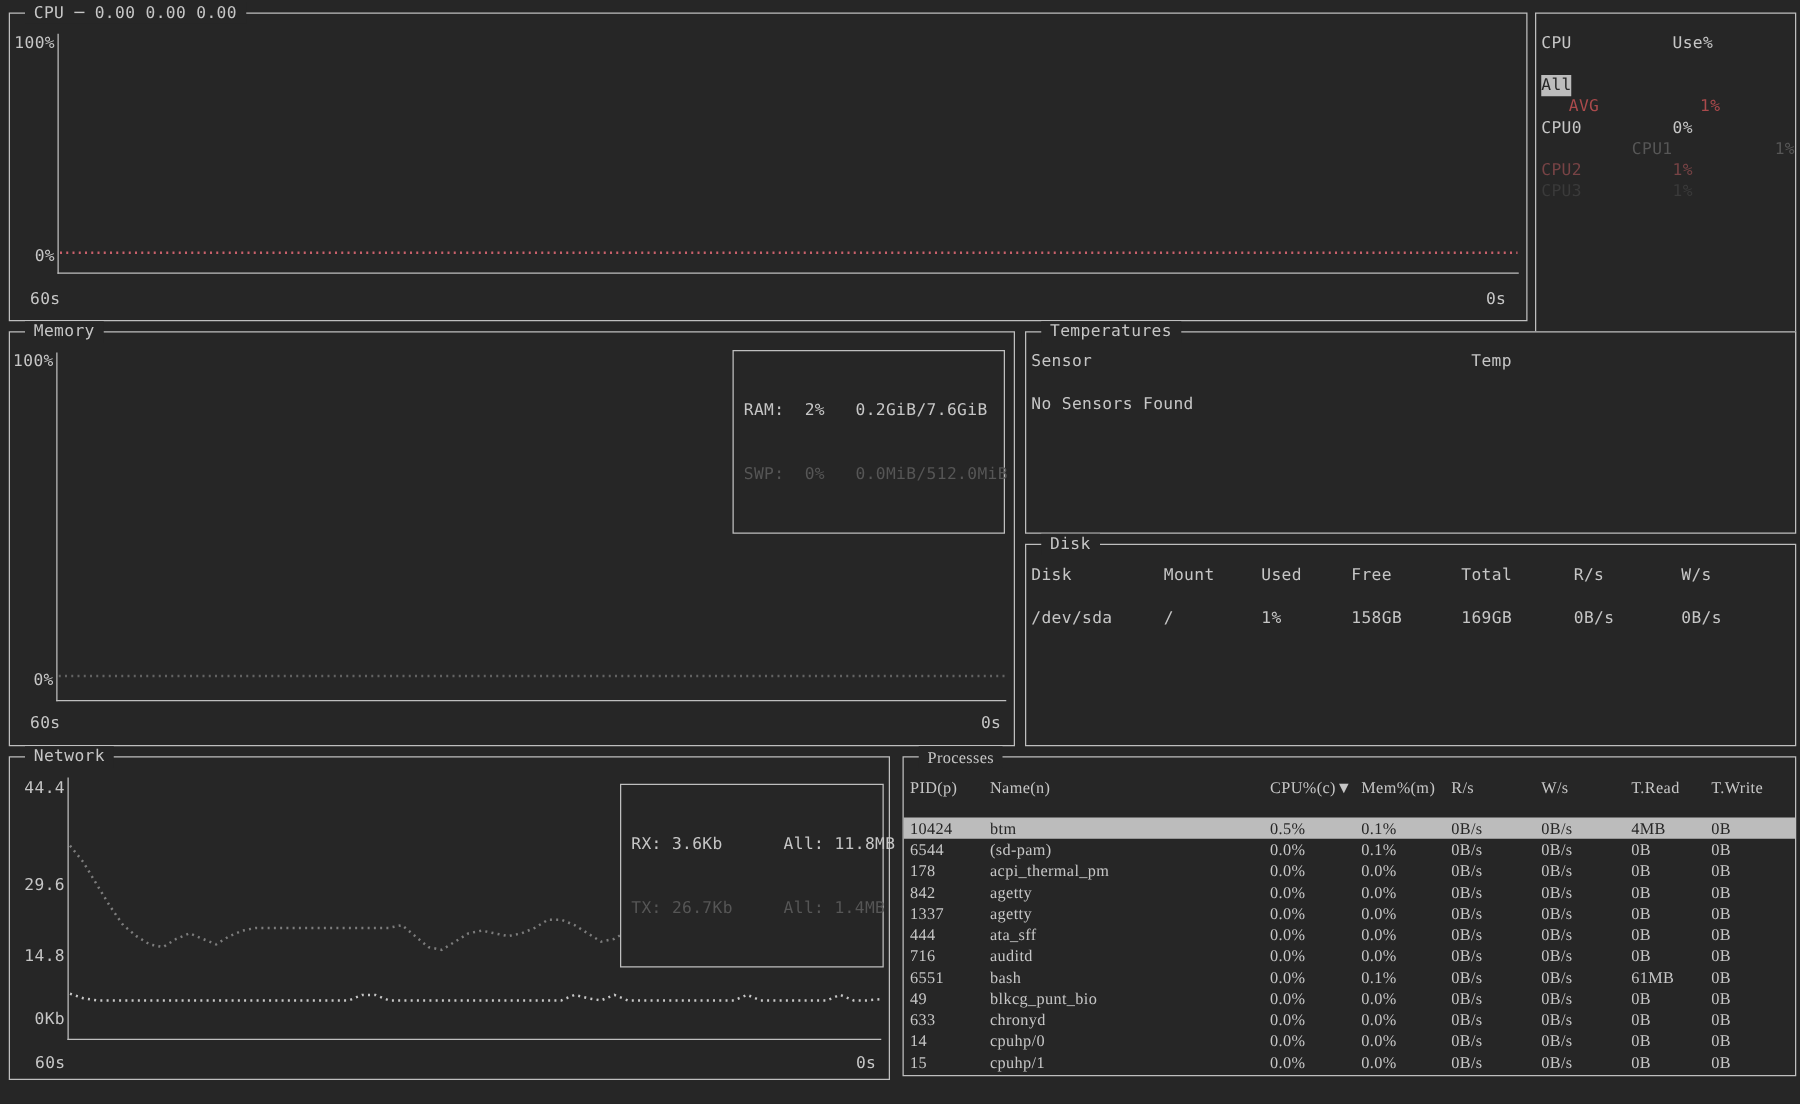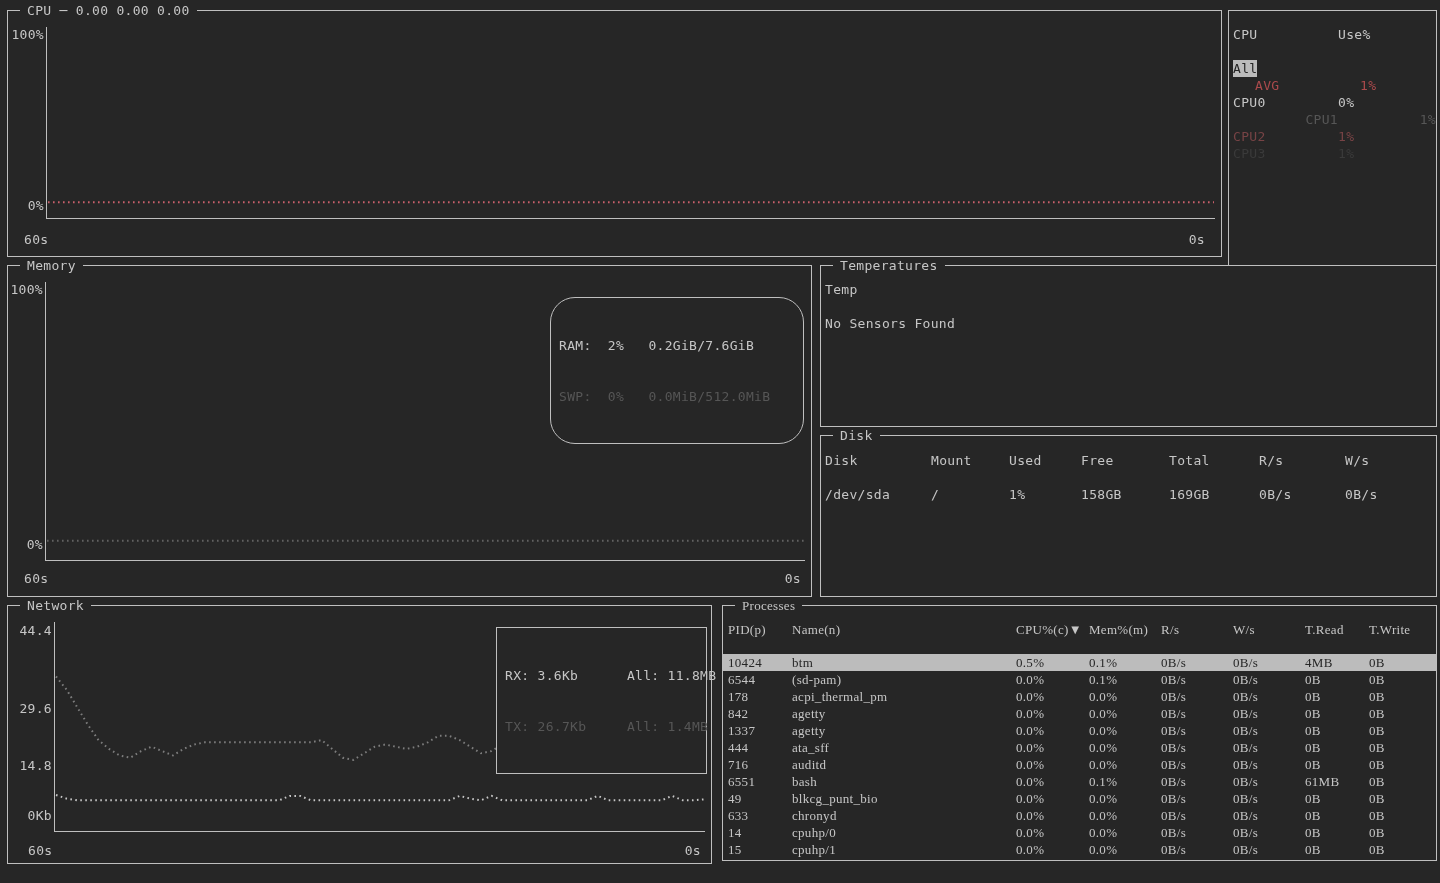--- a/index.html
+++ b/index.html
@@ -56,21 +56,21 @@
   #network-panel .yl-1{left:4px;top:94px;width:40px;text-align:right;}
   #network-panel .yl-2{left:4px;top:151px;width:40px;}
   #network-panel .yl-3{left:4px;top:201px;width:40px;}
   #network-panel .xl-left{left:20px;top:236px;}
   #network-panel .xl-right{right:10px;top:236px;}
   
   .overlay-legend{
     position:absolute;border:1px solid var(--border);background:var(--bg);
     z-index:4;padding:5px 8px 4px 8px;white-space:pre;
   }
-  #mem-legend{right:7px;top:31px;width:254px;border-radius:25px;}
+  #mem-legend{right:7px;top:14px;width:218px;}
   #net-legend{right:4px;top:21px;width:211px;}
   .legend-line{display:block;height:17px;white-space:pre;}
   .legend-line.dim{color:var(--dim);}
   
   .leg-inner{padding:15px 0 0 4px;}
   .leg-grid{display:grid;grid-template-columns:105px 1fr;height:17px;}
   .leg-spacer{height:17px;}
   .leg-row{cursor:default;}
   .leg-row .nm{display:inline-block;}
   .leg-row.selected .nm{background:var(--selbg);color:var(--seltext);}
@@ -157,20 +157,21 @@
     <span class="legend-line dim">SWP:  0%   0.0MiB/512.0MiB</span>
   </div>
   <span class="xlabel xl-left">60s</span>
   <span class="xlabel xl-right">0s</span>
 </div>
 
 <div class="panel" id="temps-panel">
   <span class="panel-title">Temperatures</span>
   <div class="temps-inner">
     <div class="temps-grid">
+      <span>Sensor</span>
       <span>Temp</span>
     </div>
     <div class="leg-spacer"></div>
     <div>No Sensors Found</div>
   </div>
 </div>
 
 <div class="panel" id="disk-panel">
   <span class="panel-title">Disk</span>
   <div class="disk-inner">

